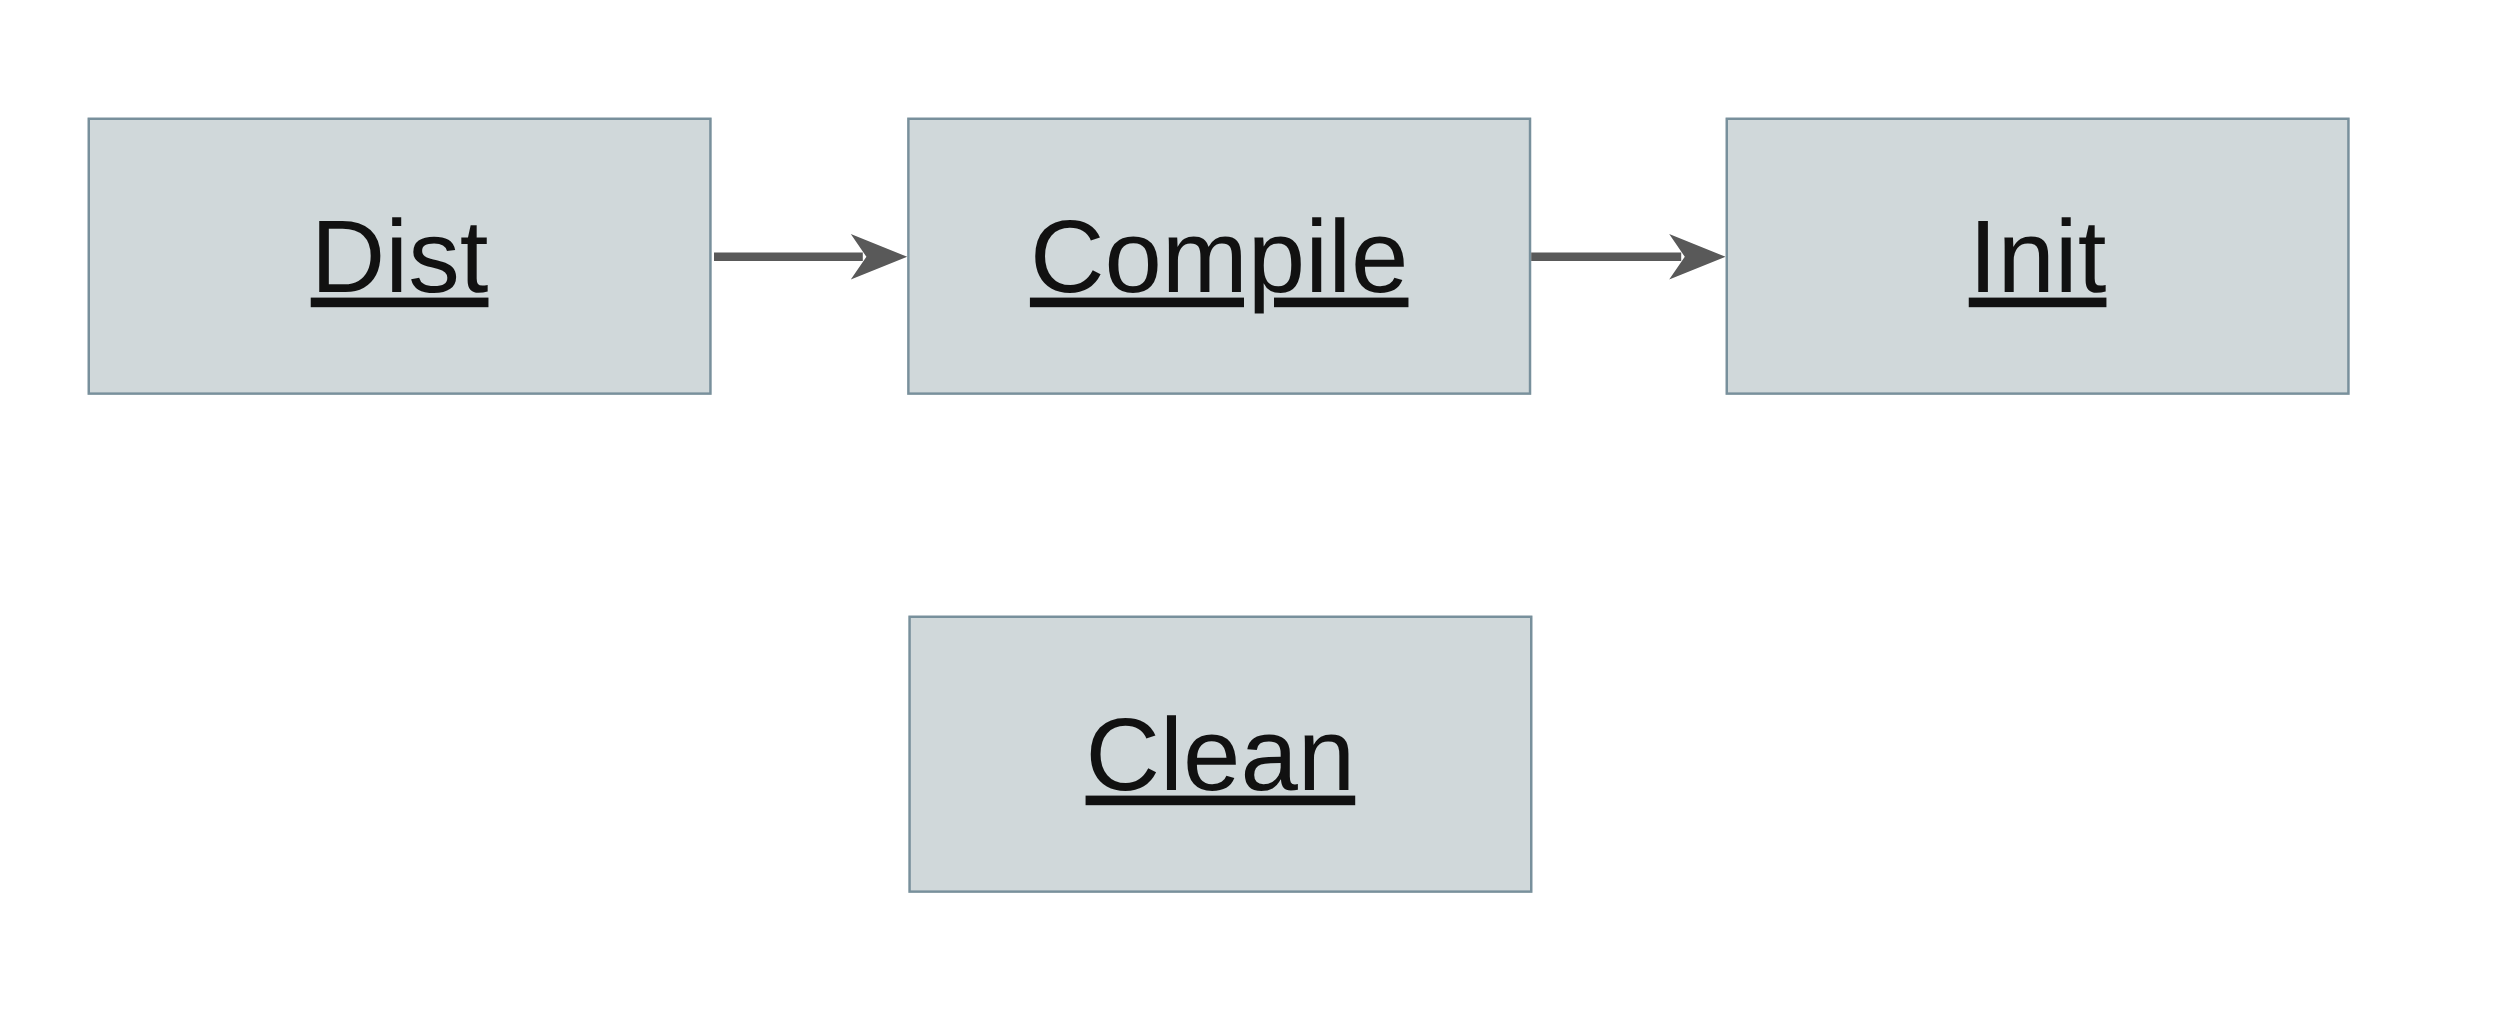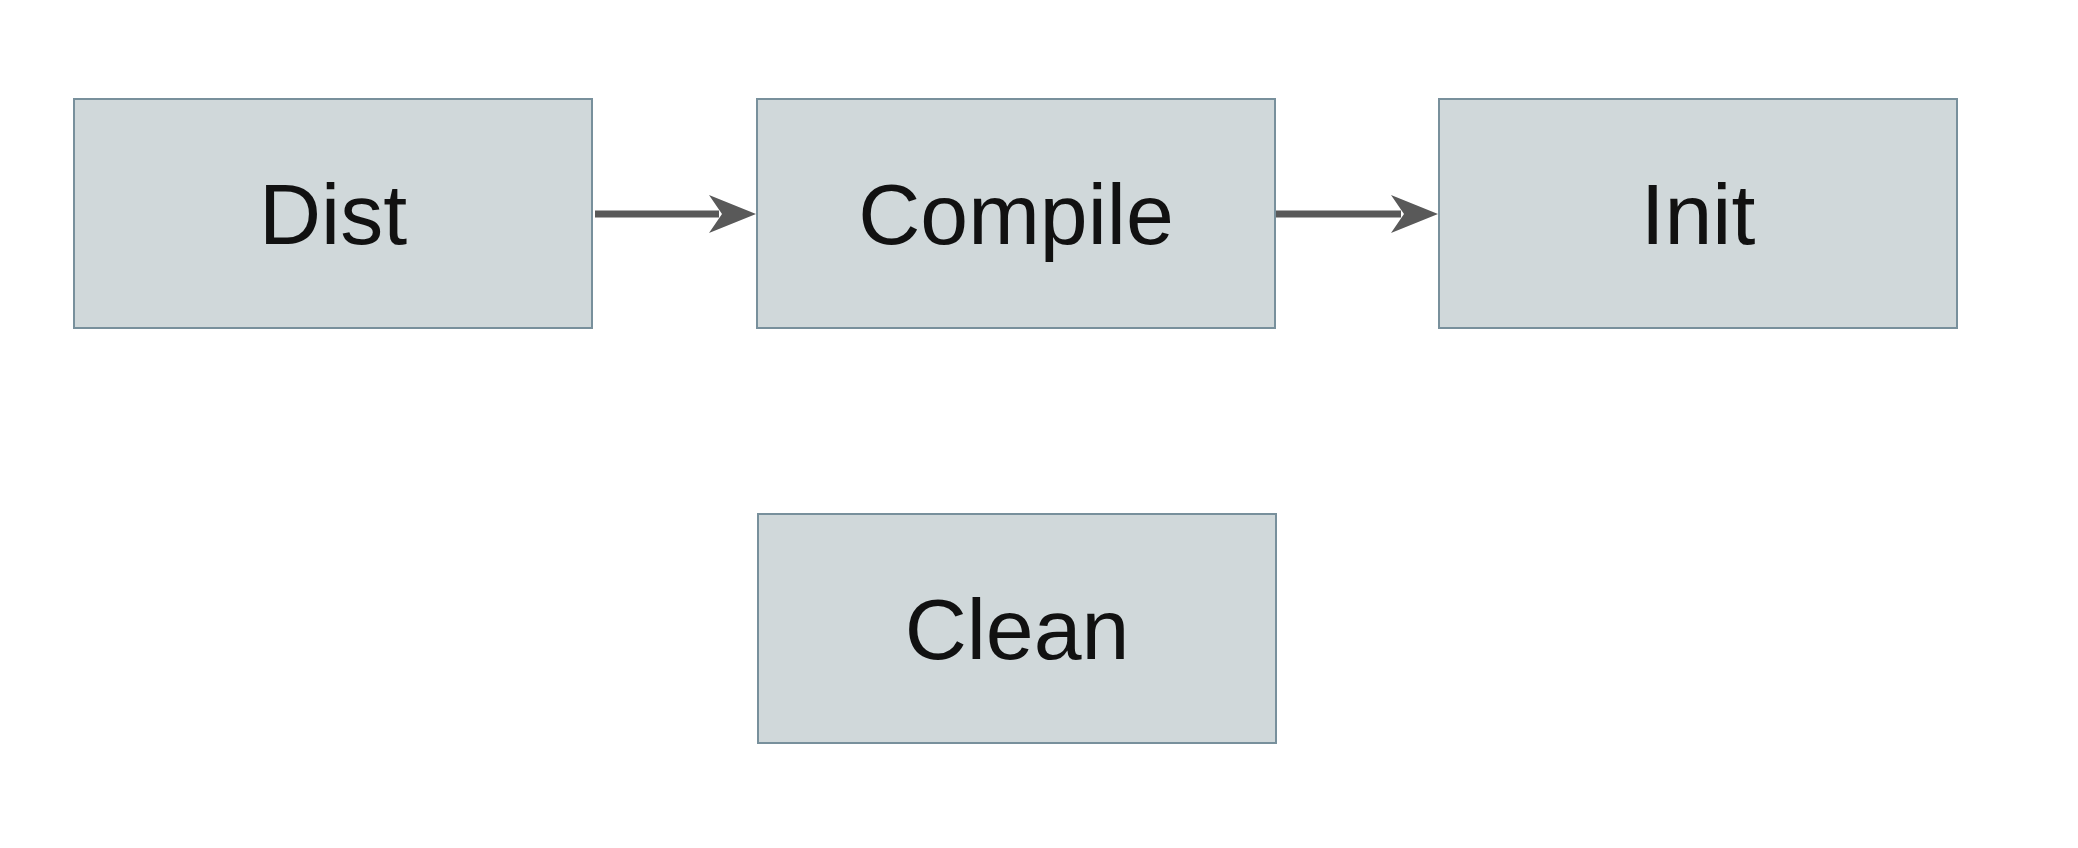--- a/index.html
+++ b/index.html
@@ -30,20 +30,21 @@
     align-items: center;
     justify-content: center;
   }
   .flow-node .node-label {
     font-size: 86px;
     font-weight: 400;
     color: var(--text);
     letter-spacing: 0px;
     line-height: 1;
     white-space: nowrap;
+    text-decoration: underline;
   }
   .node-dist    { left: 73px;   top: 98px;  }
   .node-compile { left: 756px;  top: 98px; align-items: center;  }
   .node-init    { left: 1438px; top: 98px;  }
   .node-clean   { left: 757px;  top: 513px; }
   .edge-arrow {
     position: absolute;
     overflow: visible;
   }
   .edge-arrow line { stroke: var(--arrow); stroke-width: 7px; }

